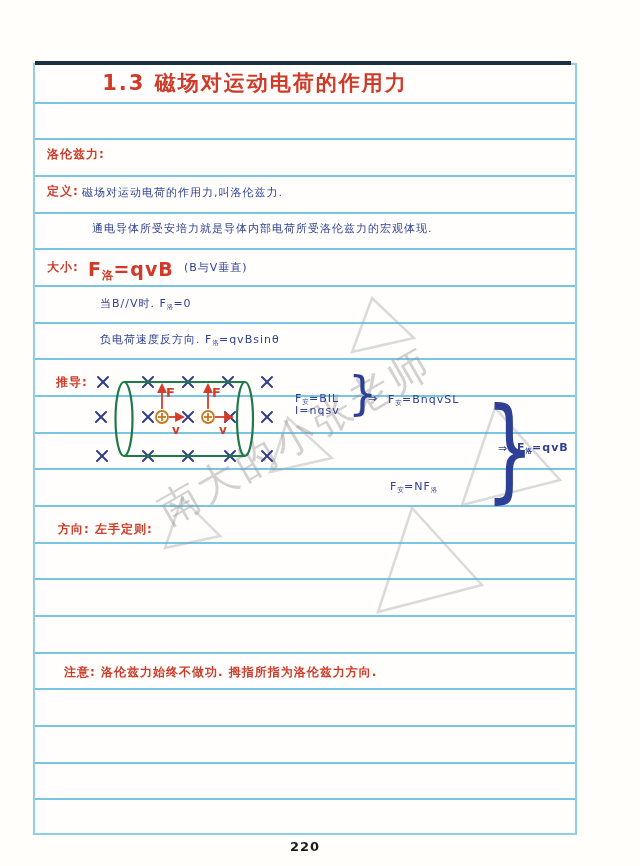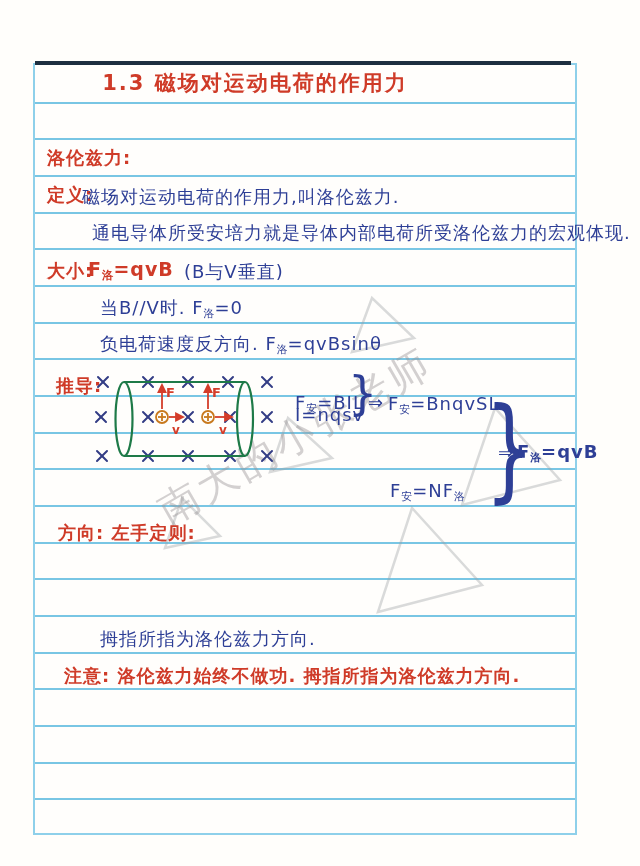--- a/index.html
+++ b/index.html
@@ -11,22 +11,22 @@
   #topbar{position:absolute;left:35px;top:61px;width:536px;height:4px;background:#1d2f40;z-index:3;}
   .rule{position:absolute;left:0;width:100%;height:2px;background:#79c6e4;}
   
   #wm-svg{position:absolute;left:0;top:0;z-index:1;}
   #wm-text{position:absolute;left:162px;top:486px;z-index:1;font-size:40px;letter-spacing:4px;
            color:rgba(150,145,147,0.42);transform:rotate(-30deg);transform-origin:0 50%;white-space:nowrap;}
   
   .ink{position:absolute;z-index:2;white-space:nowrap;letter-spacing:1px;}
   .red{color:#cf3b28;}
   .blue{color:#2e3f96;}
-  .t17{font-size:18px;}
-  .t18{font-size:18px;font-weight:bold;}
+  .t17{font-size:11px;}
+  .t18{font-size:12px;font-weight:bold;}
   .t19{font-size:19px;font-weight:bold;}
   sub{font-size:0.6em;vertical-align:-0.28em;letter-spacing:0;}
   #title{left:33px;top:69px;width:444px;text-align:center;font-size:21px;font-weight:bold;letter-spacing:2px;}
   .brace{font-weight:normal;color:#2e3f96;line-height:1;}
   #brace-small{left:348px;top:370px;font-size:46px;}
   #brace-big{left:474px;top:392px;font-size:112px;transform:scaleX(0.7);}
   #pagenum{left:33px;top:839px;width:544px;text-align:center;font-size:13px;font-weight:bold;
            color:#1c1c1c;letter-spacing:1px;z-index:2;position:absolute;}
   #diagram{position:absolute;left:88px;top:370px;z-index:2;}
 </style>
@@ -190,18 +190,18 @@
   <div class="ink blue t17" style="left:295px;top:404px">I=nqsv</div>
   <div id="brace-small" class="ink brace">}</div>
   <div class="ink blue t17" style="left:368px;top:392px">⇒</div>
   <div class="ink blue t17" style="left:388px;top:393px"><span>F</span><sub>安</sub><span>=BnqvSL</span></div>
   <div class="ink blue t17" style="left:390px;top:480px"><span>F</span><sub>安</sub><span>=N</span><span>F</span><sub>洛</sub></div>
   <div id="brace-big" class="ink brace">}</div>
   <div class="ink blue t17" style="left:498px;top:442px">⇒</div>
   <div class="ink blue t17" style="left:517px;top:441px;font-weight:bold"><span>F</span><sub>洛</sub><span>=qvB</span></div>
 
   <div class="ink red t18" style="left:58px;top:521px"><span>方向:</span> <span>左手定则:</span></div>
-  <div class="ink blue t17" style="left:100px;top:627px">拇指所指为洛伦兹力方向.</div>
 
   <div class="ink red t18" style="left:64px;top:664px"><span>注意:</span> <span style="font-weight:bold">洛伦兹力始终不做功. 拇指所指为洛伦兹力方向.</span></div>
 
+  <div id="pagenum">220</div>
 
 </div>
 
 </body></html>

